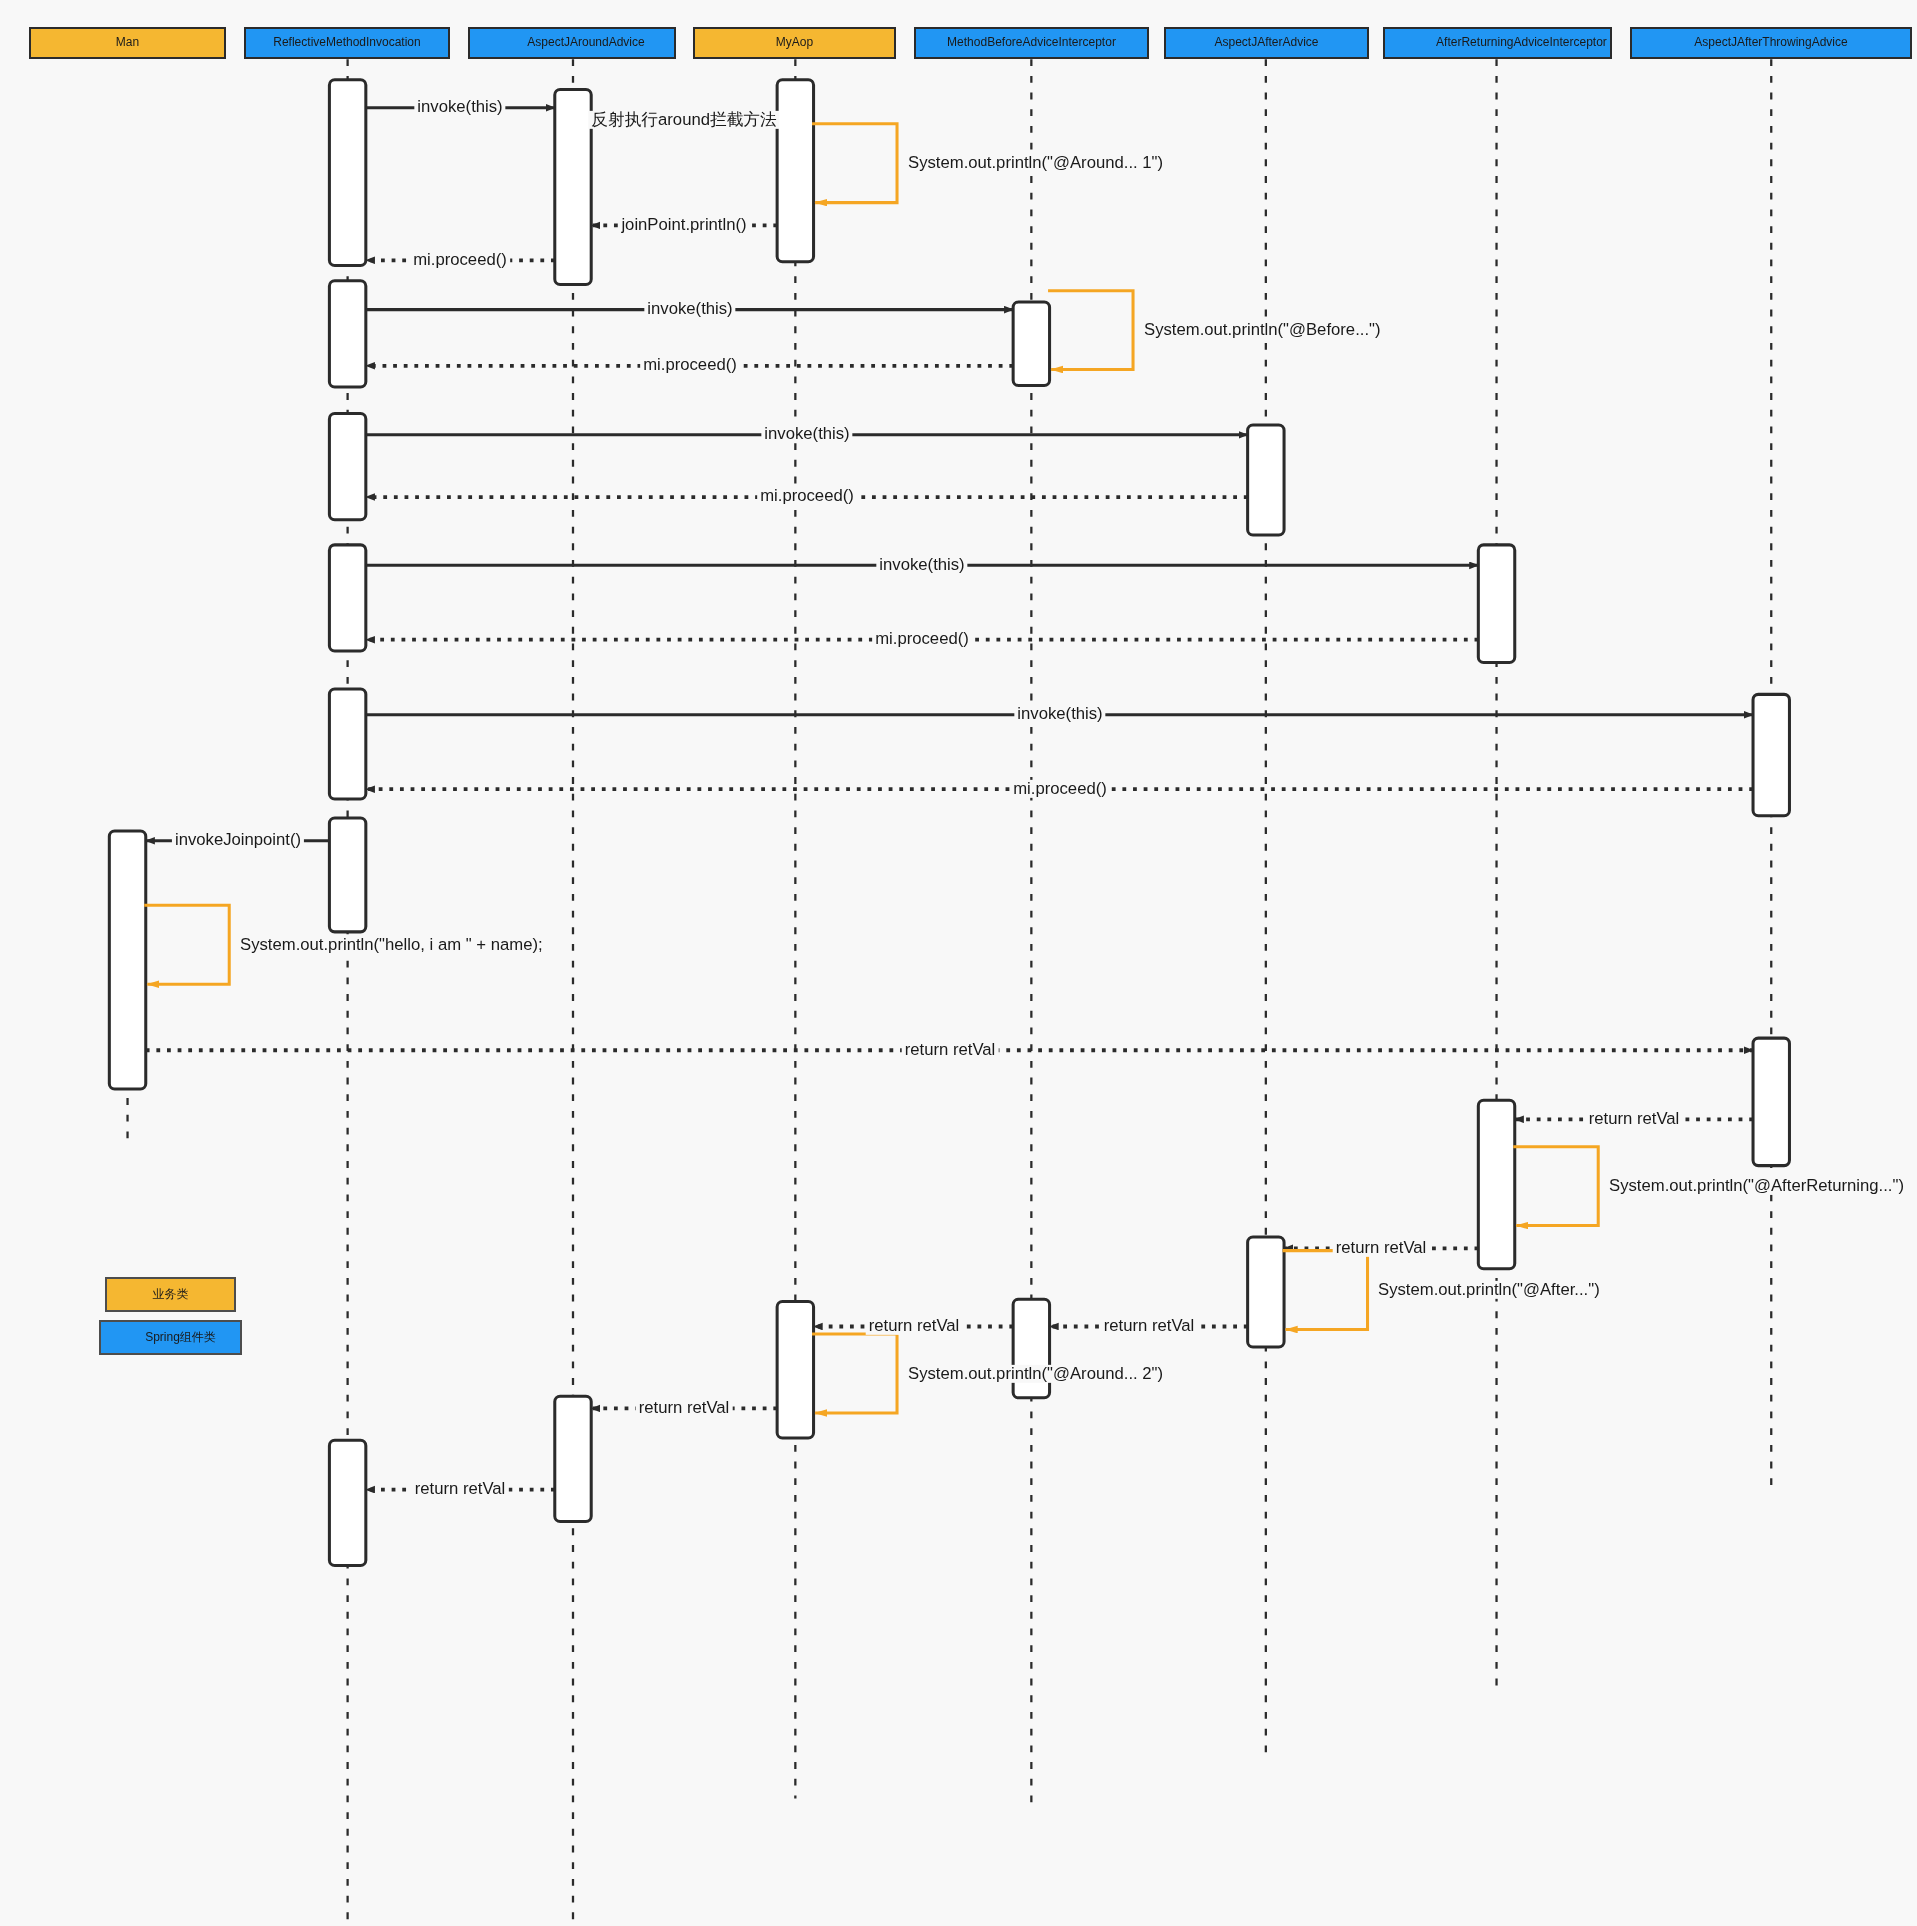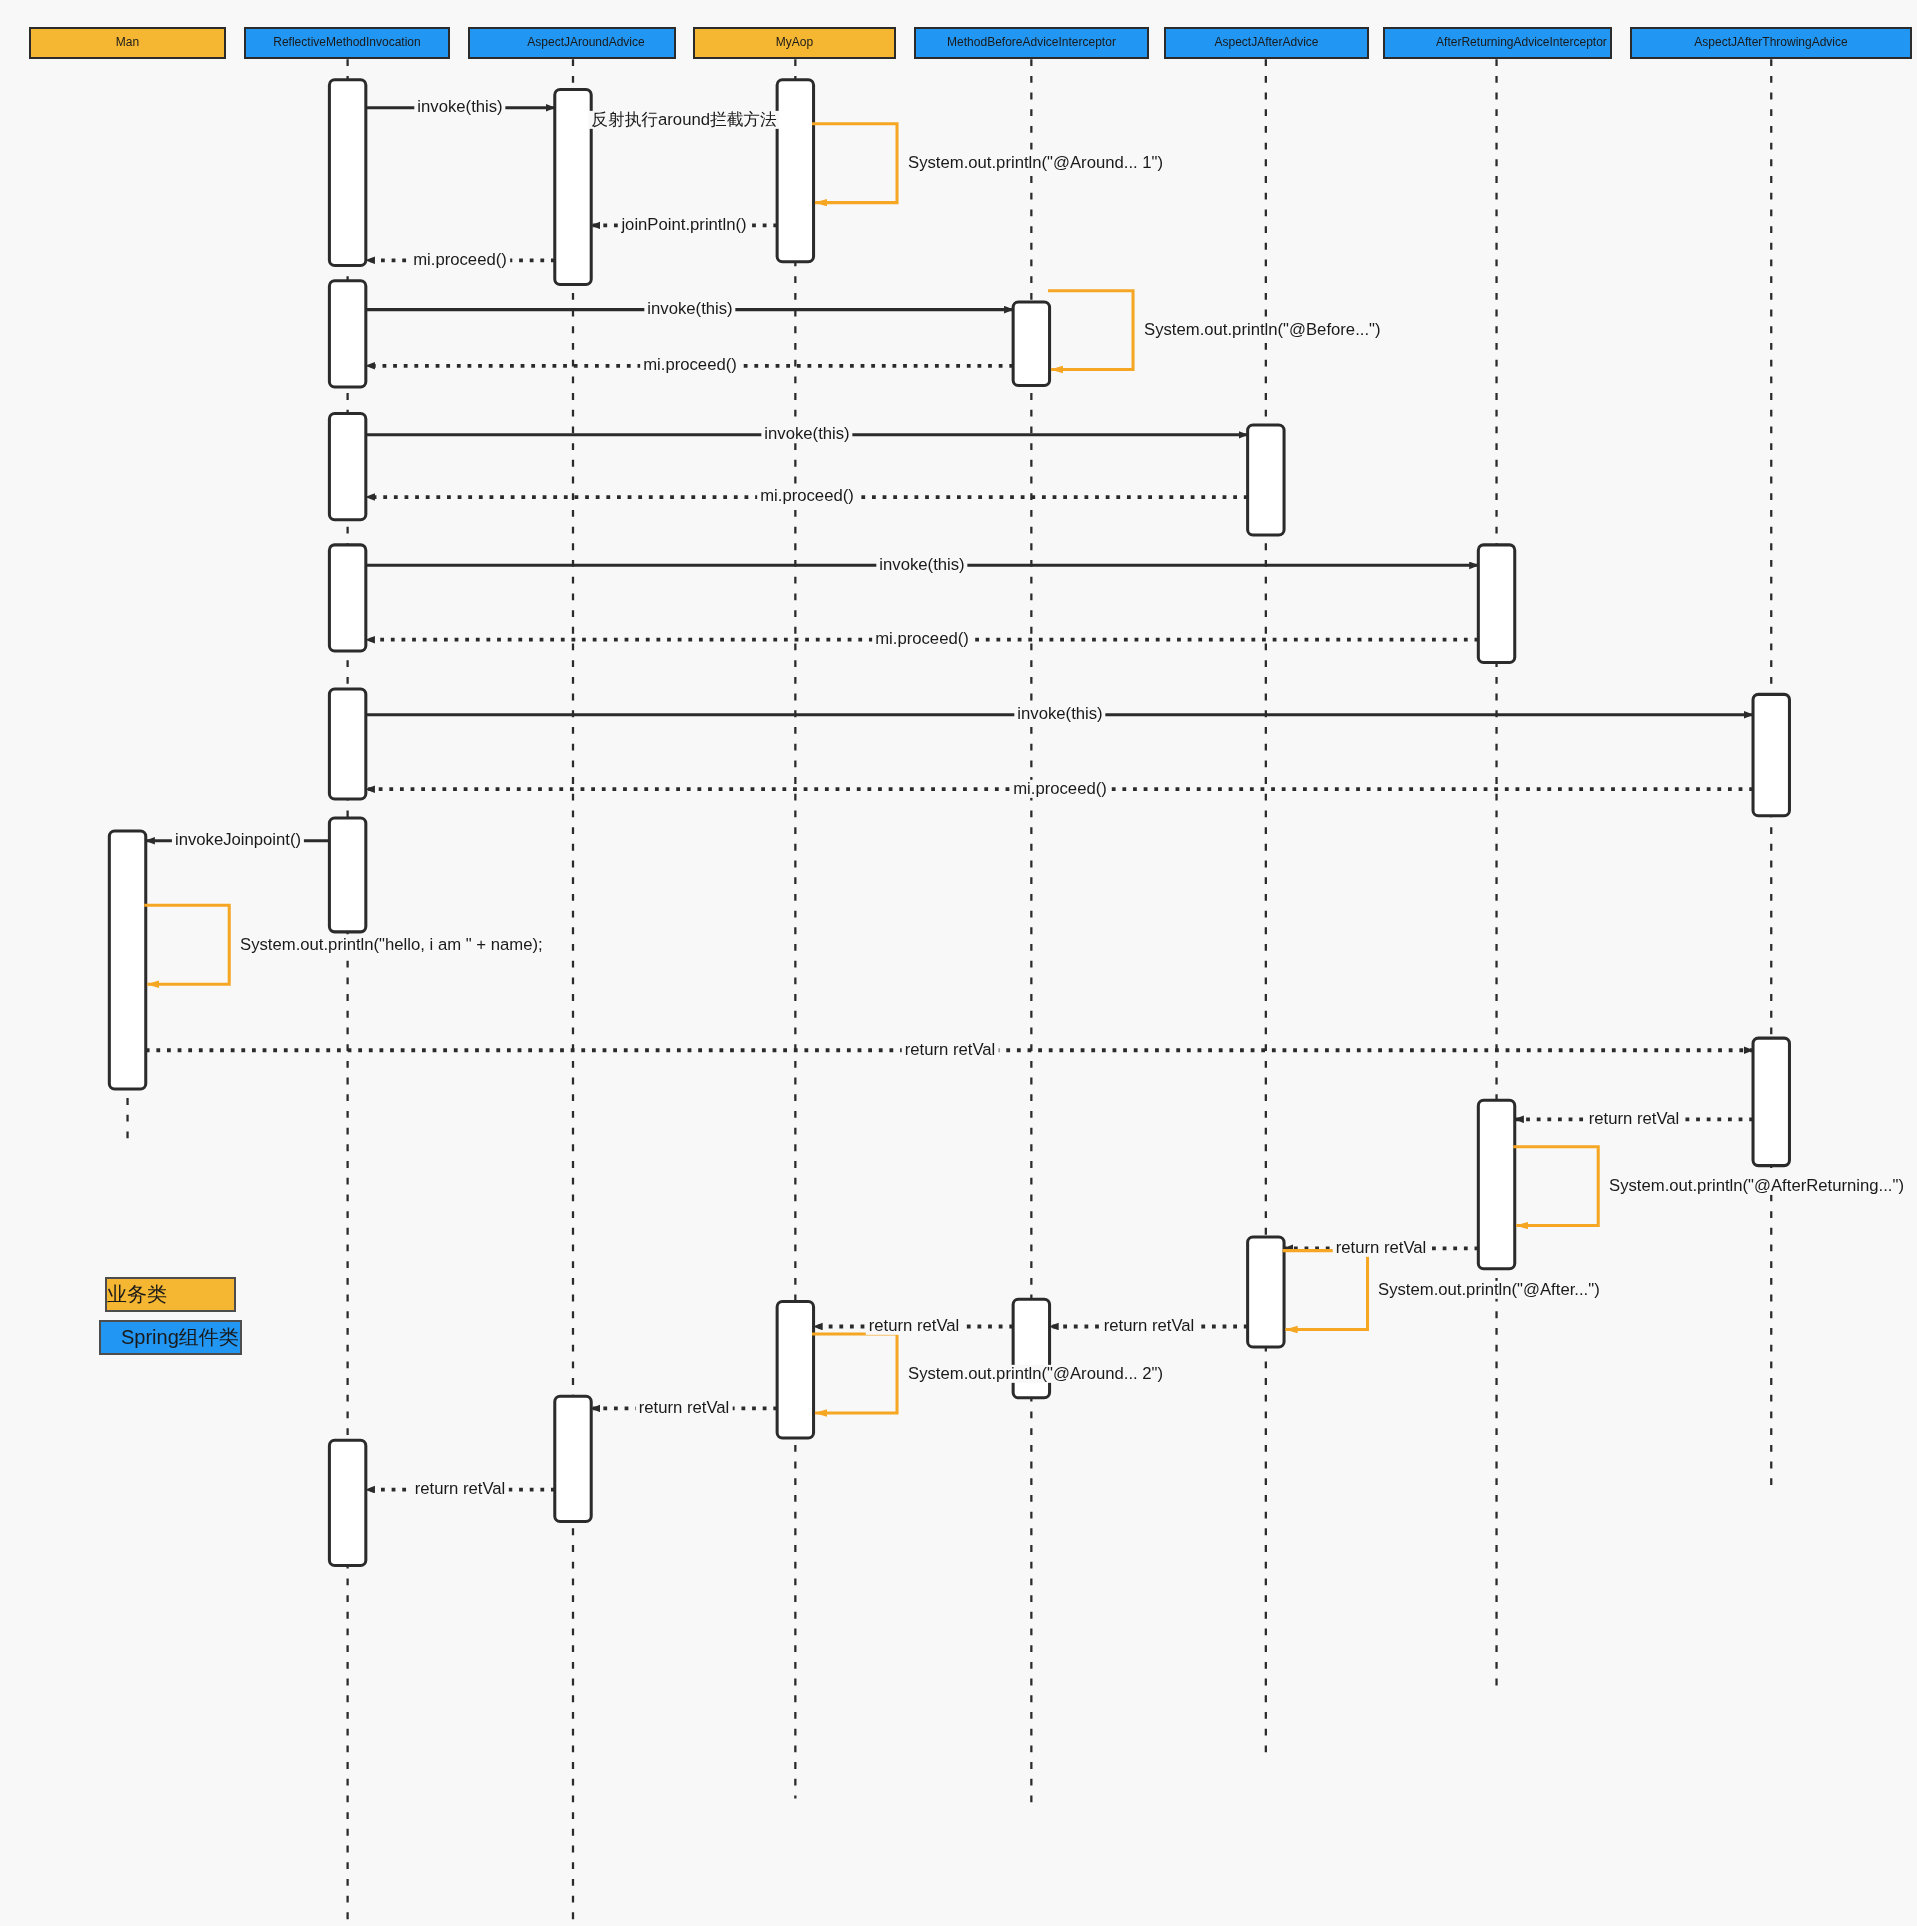--- a/index.html
+++ b/index.html
@@ -3,21 +3,21 @@
 <meta charset="utf-8">
 <style>
   html,body{margin:0;padding:0;background:#f8f8f8;}
   body{font-family:"Liberation Sans","DejaVu Sans",sans-serif;}
   #canvas{position:relative;width:1917px;height:1926px;background:#f8f8f8;overflow:hidden;}
   svg{position:absolute;left:0;top:0;}
   .lifeline-header{position:absolute;box-sizing:border-box;border:2.3px solid #2b2b2b;
     display:flex;align-items:center;justify-content:center;text-align:left;
     font-size:12px;color:#1a1a1a;line-height:1.1;}
   .legend-box{position:absolute;box-sizing:border-box;border:2.3px solid #4d4d4d;
-    display:flex;align-items:center;font-size:20px;color:#1a1a1a;}
+    display:flex;align-items:center;justify-content:center;font-size:12px;color:#1a1a1a;}
   .msg-label{position:absolute;font-size:16.7px;color:#1a1a1a;background:#f8f8f8;
     padding:0.8px 3px;white-space:nowrap;transform:translate(-50%,-50%);line-height:1;}
 </style>
 </head>
 <body>
 
 <div id="canvas">
   <svg id="diagram-svg" width="1917" height="1926" viewBox="0 0 2526 2538">
     <defs>
       <marker id="arrow-solid" markerWidth="14" markerHeight="14" refX="12" refY="5" orient="auto" markerUnits="userSpaceOnUse">

